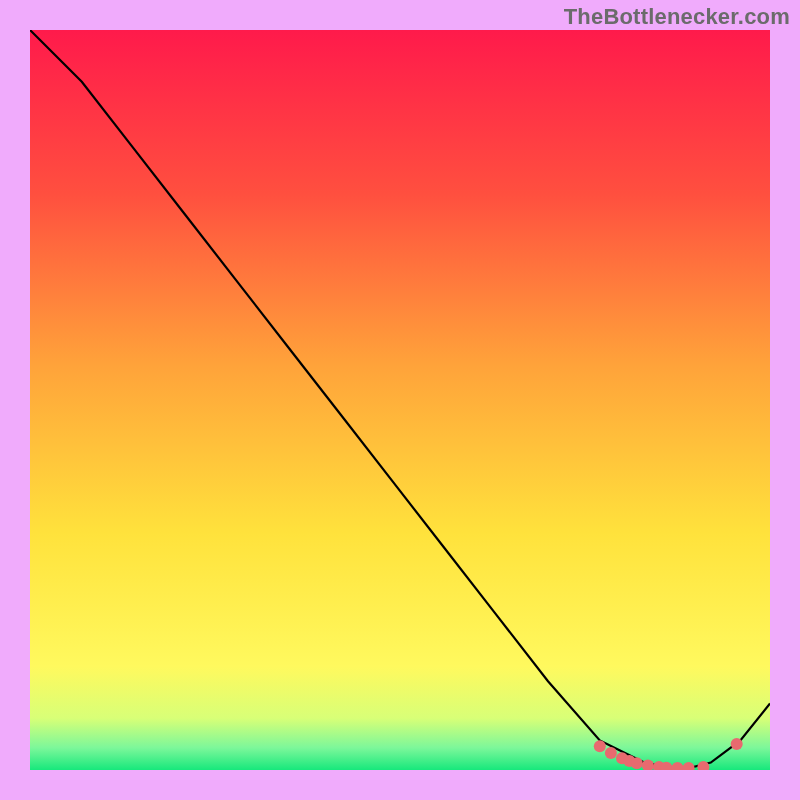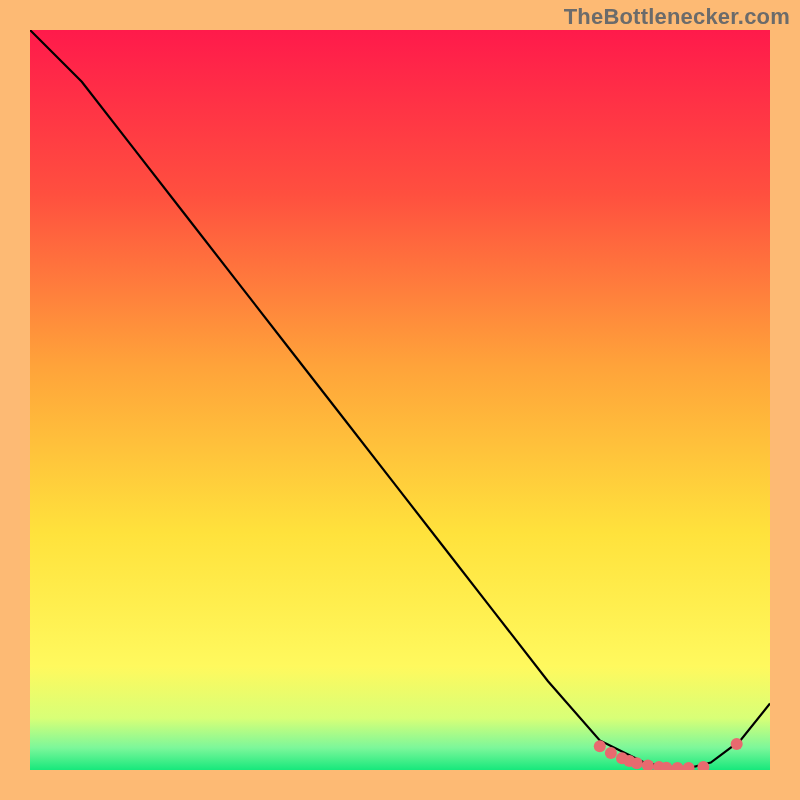--- a/index.html
+++ b/index.html
@@ -8,21 +8,21 @@
     width: 800px;
     height: 800px;
     background: #000;
     overflow: hidden;
     font-family: Arial, Helvetica, sans-serif;
   }
   .frame {
     position: relative;
     width: 800px;
     height: 800px;
-    background: #fdba74;
+    background: #f0abfc;
   }
   .watermark {
     position: absolute;
     top: 4px;
     right: 10px;
     font-size: 22px;
     font-weight: 600;
     color: #6b6b6b;
     letter-spacing: 0.2px;
     z-index: 5;

